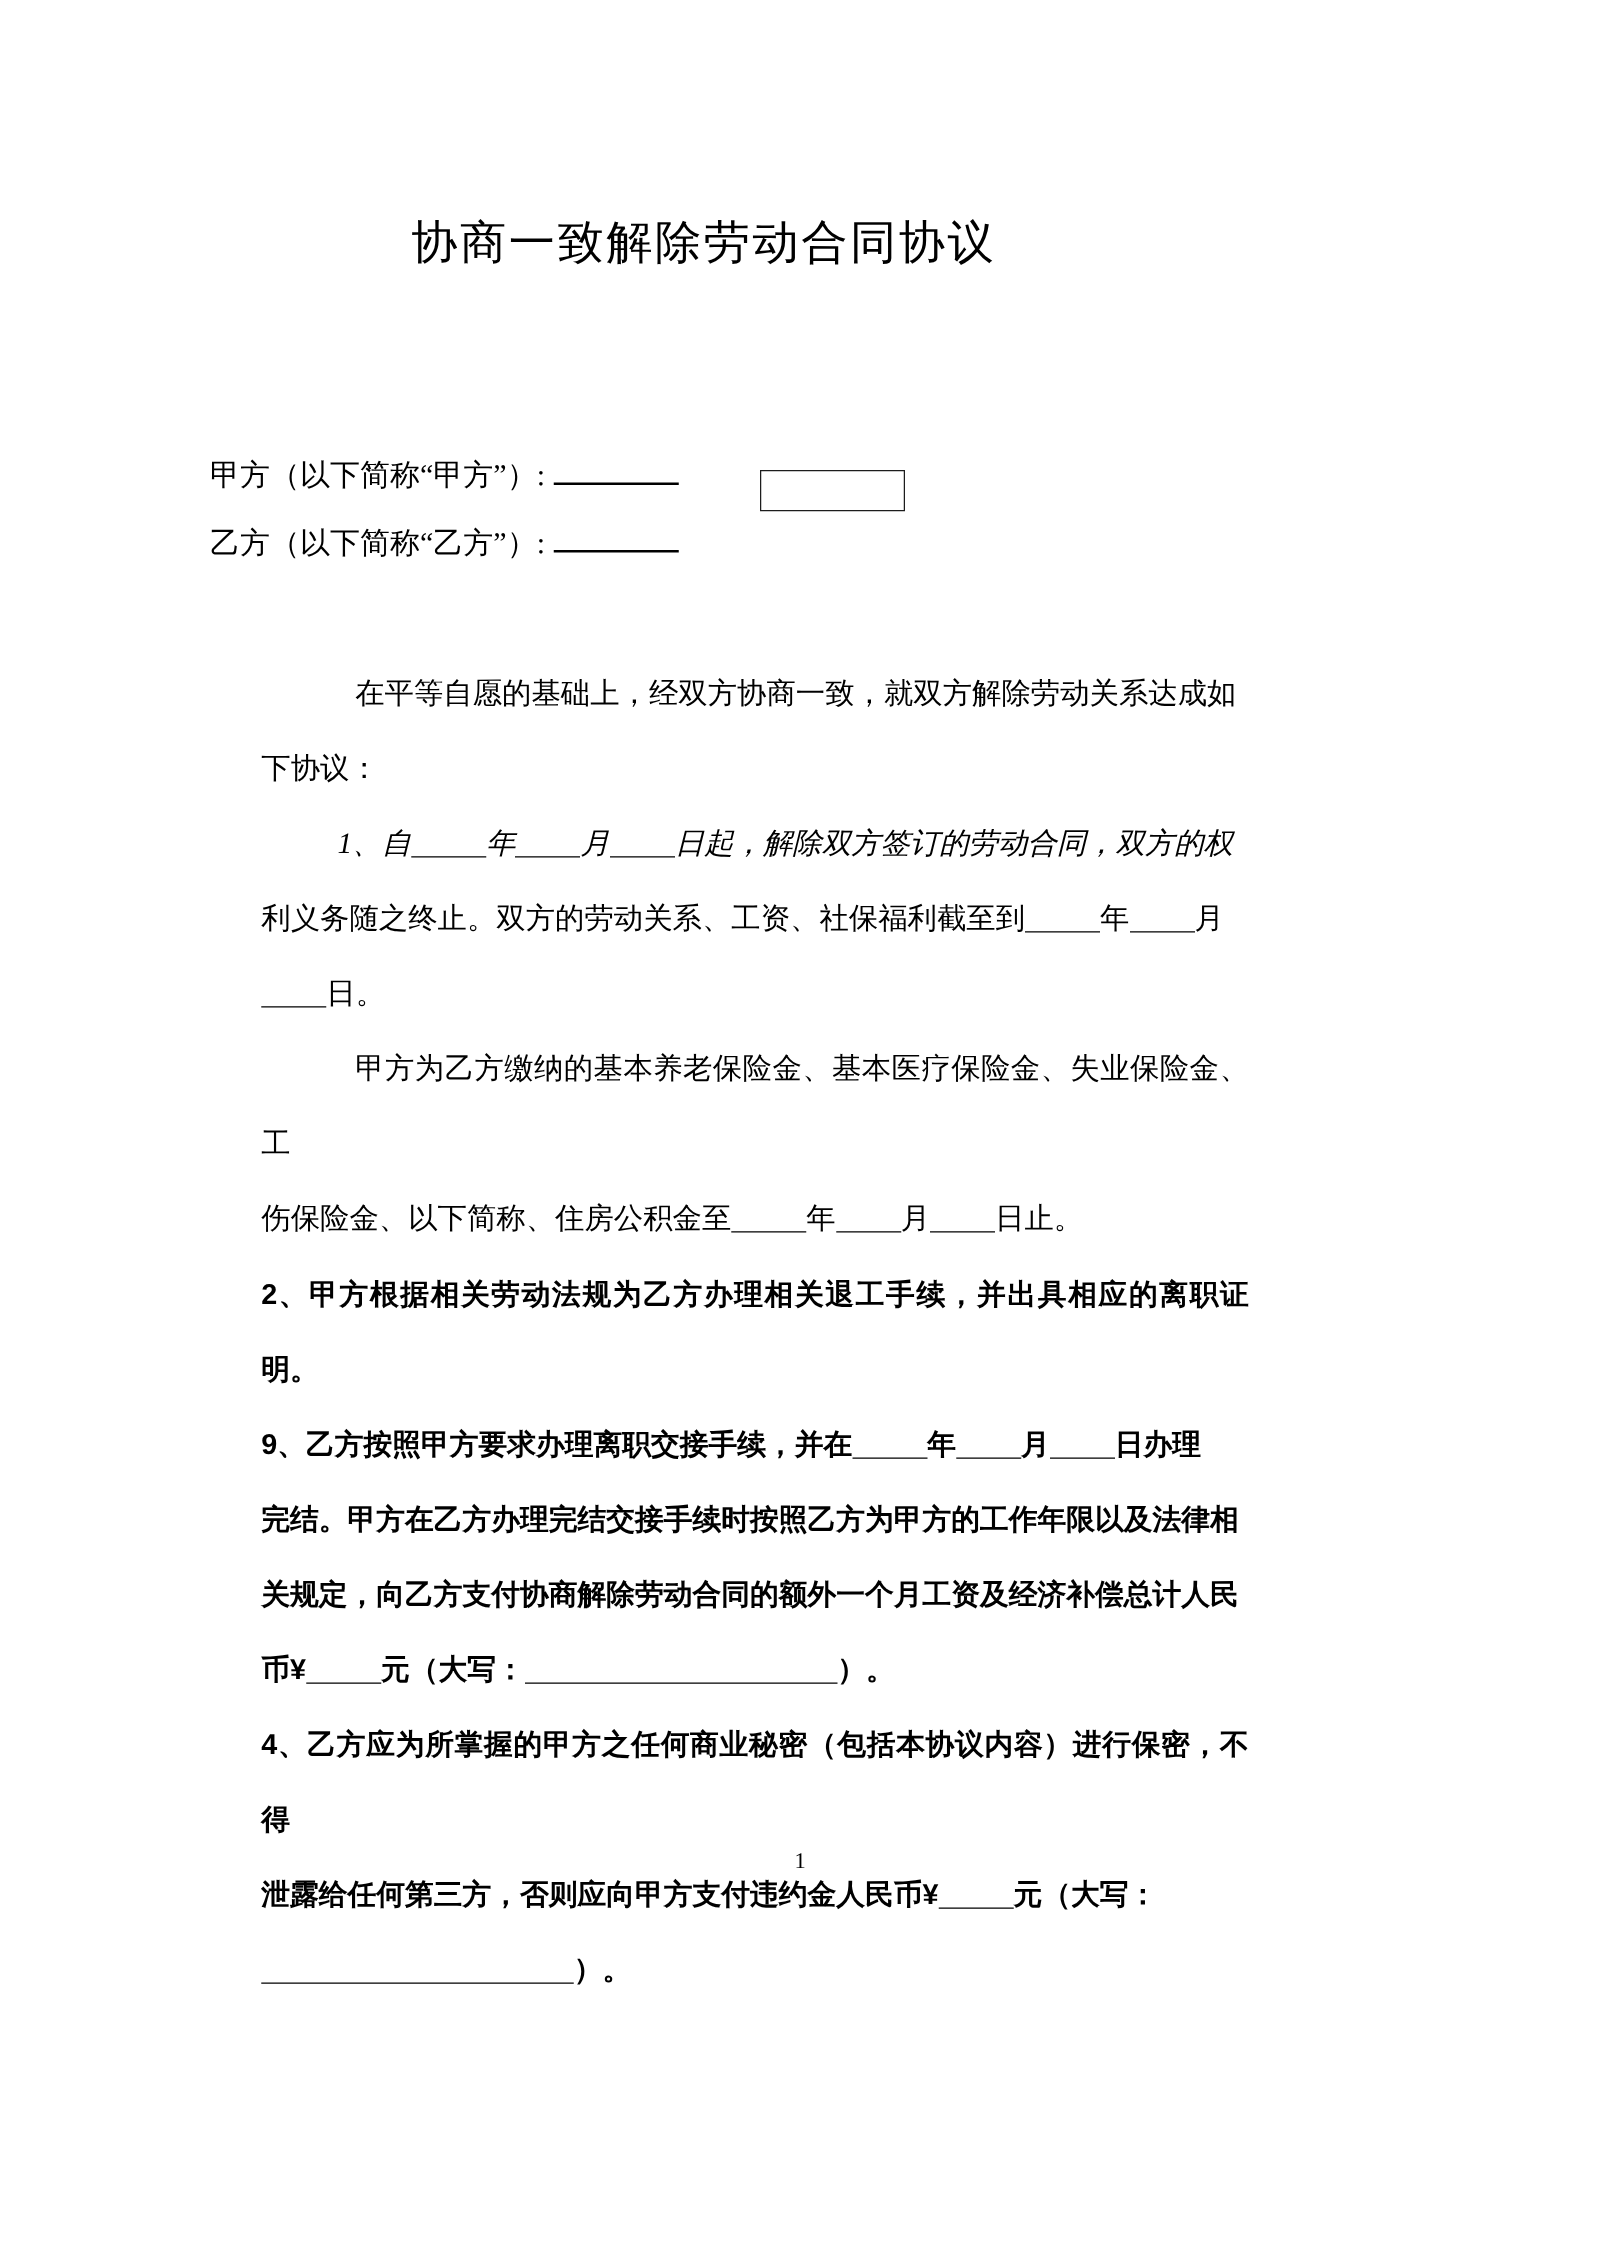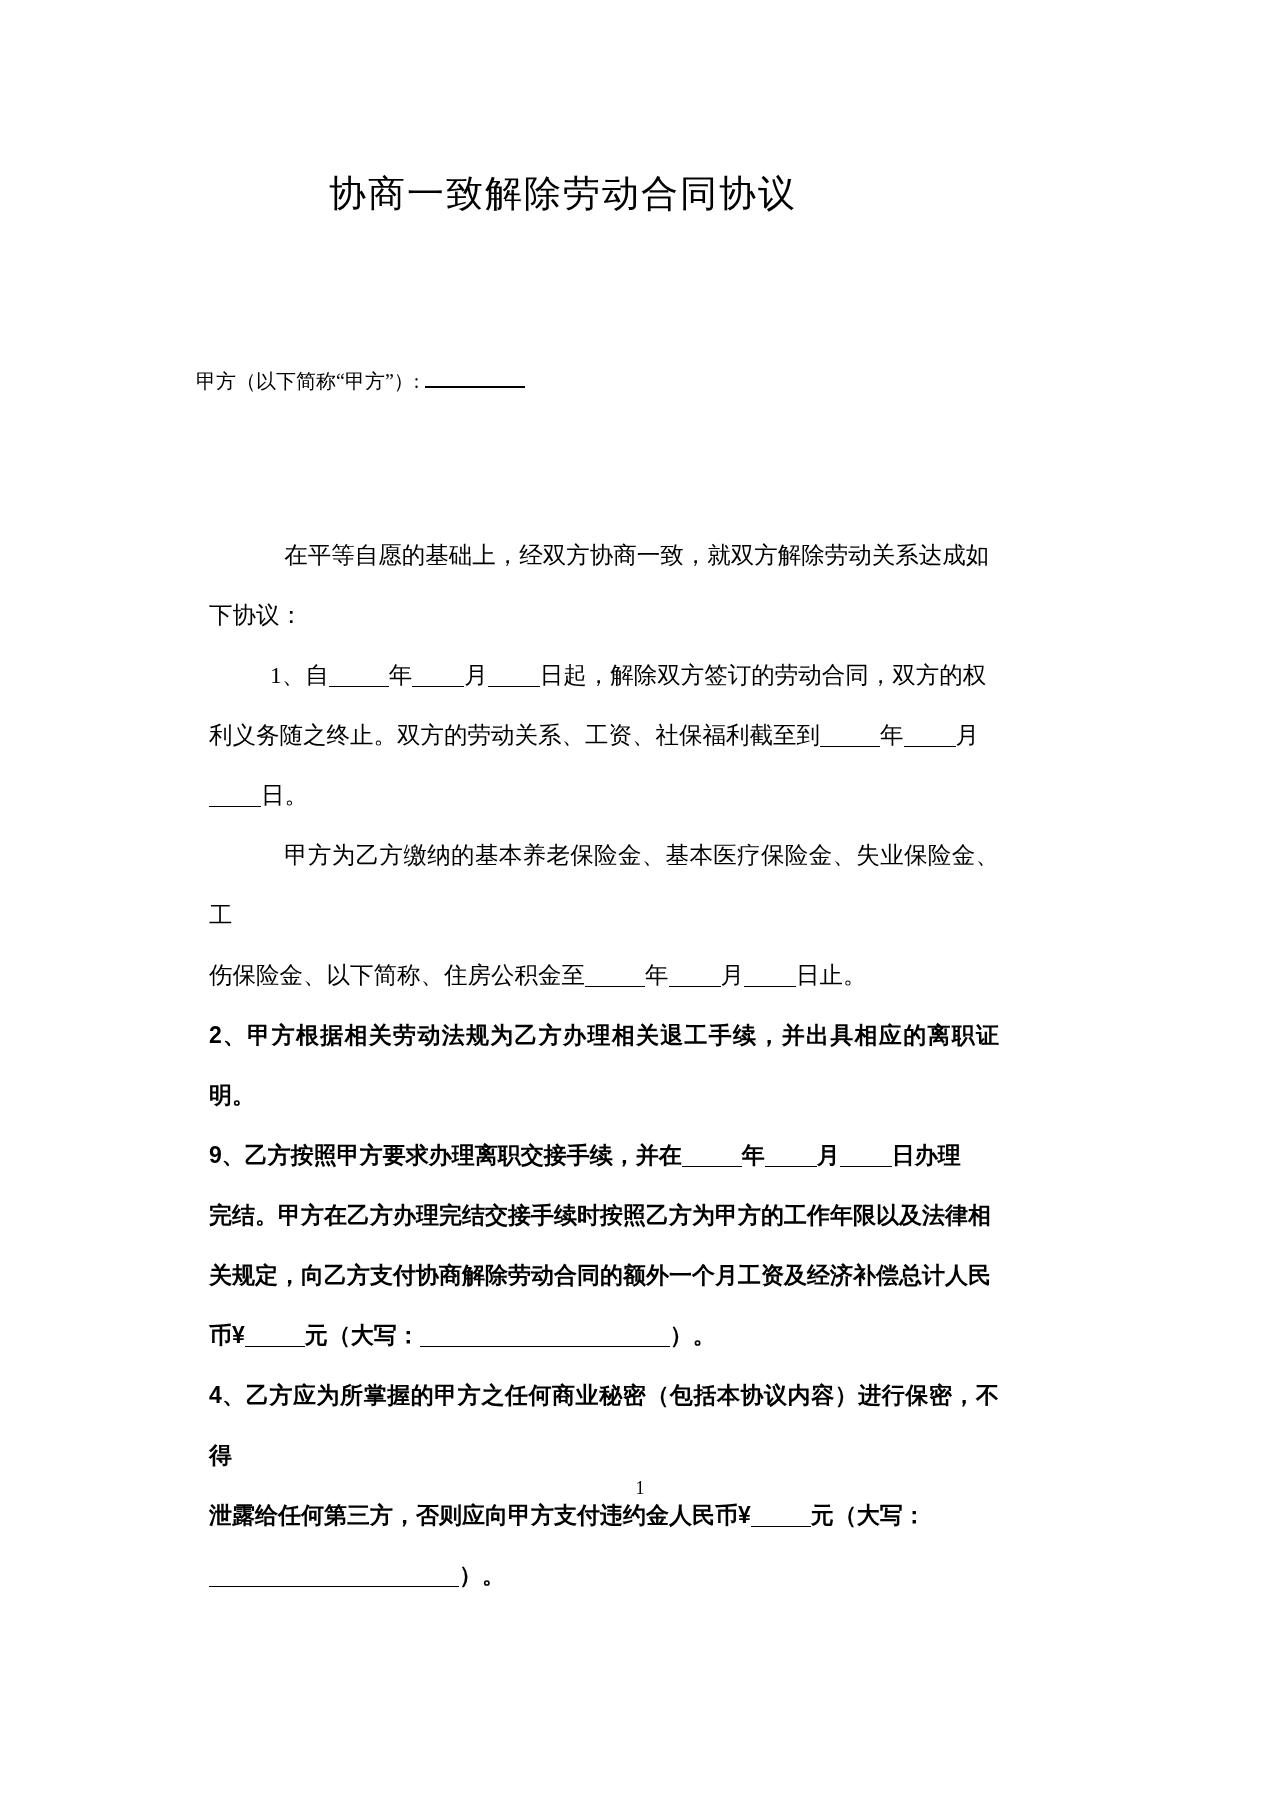--- a/index.html
+++ b/index.html
@@ -46,25 +46,24 @@
   }
 
   
   .party-block {
     position: absolute;
     left: 0;
     top: 354px;
     width: 790px;
   }
   .party-line {
-    font-size: 20px;
+    font-size: 24px;
     line-height: 54px;
     white-space: nowrap;
     position: relative;
-    margin-left: 28px;
   }
   .blank {
     display: inline-block;
     border-bottom: 2px solid #000;
     vertical-align: baseline;
     height: 1.05em;
     margin: 0 1px;
   }
   .blank.b-party-a { width: 100px; }
   .blank.b-party-b { width: 100px; }
@@ -89,21 +88,21 @@
     margin-left: 41px;
   }
   p.para {
     margin: 0;
     font-size: 23.5px;
     line-height: 60px;
     text-align: justify;
     text-justify: inter-ideograph;
     letter-spacing: 0px;
   }
-  p.para.indent { text-indent: 2.6em; }
+  p.para.indent { text-indent: 2.6em; font-style: italic; }
   p.para.indent-wide { text-indent: 3.2em; }
   p.bold-para {
     margin: 0;
     font-family: Liberation Sans, sans-serif;
     font-size: 23px;
     font-weight: 700;
     line-height: 60px;
     text-align: justify;
     text-justify: inter-ideograph;
   }
@@ -137,20 +136,25 @@
 
     <h1 class="doc-title">协商一致解除劳动合同协议</h1>
 
     <div class="party-block">
 
       <div class="party-line">
         <span>甲方（以下简称“甲方”）:</span>
         <span class="blank b-party-a"></span>
       </div>
 
+      <div class="party-line">
+        <span>乙方（以下简称“乙方”）:</span>
+        <span class="blank b-party-b"></span>
+        <span class="party-box"></span>
+      </div>
 
     </div>
 
     <div class="body-block">
 
       <p class="para indent-wide"><span>在平等自愿的基础上，经双方协商一致，就双方解除劳动关系达成如</span></p>
       <p class="para"><span>下协议：</span></p>
 
       <p class="para indent"><span>1、自</span><span class="u w6"></span><span>年</span><span class="u w5"></span><span>月</span><span class="u w5"></span><span>日起，解除双方签订的劳动合同，双方的权</span></p>
 

